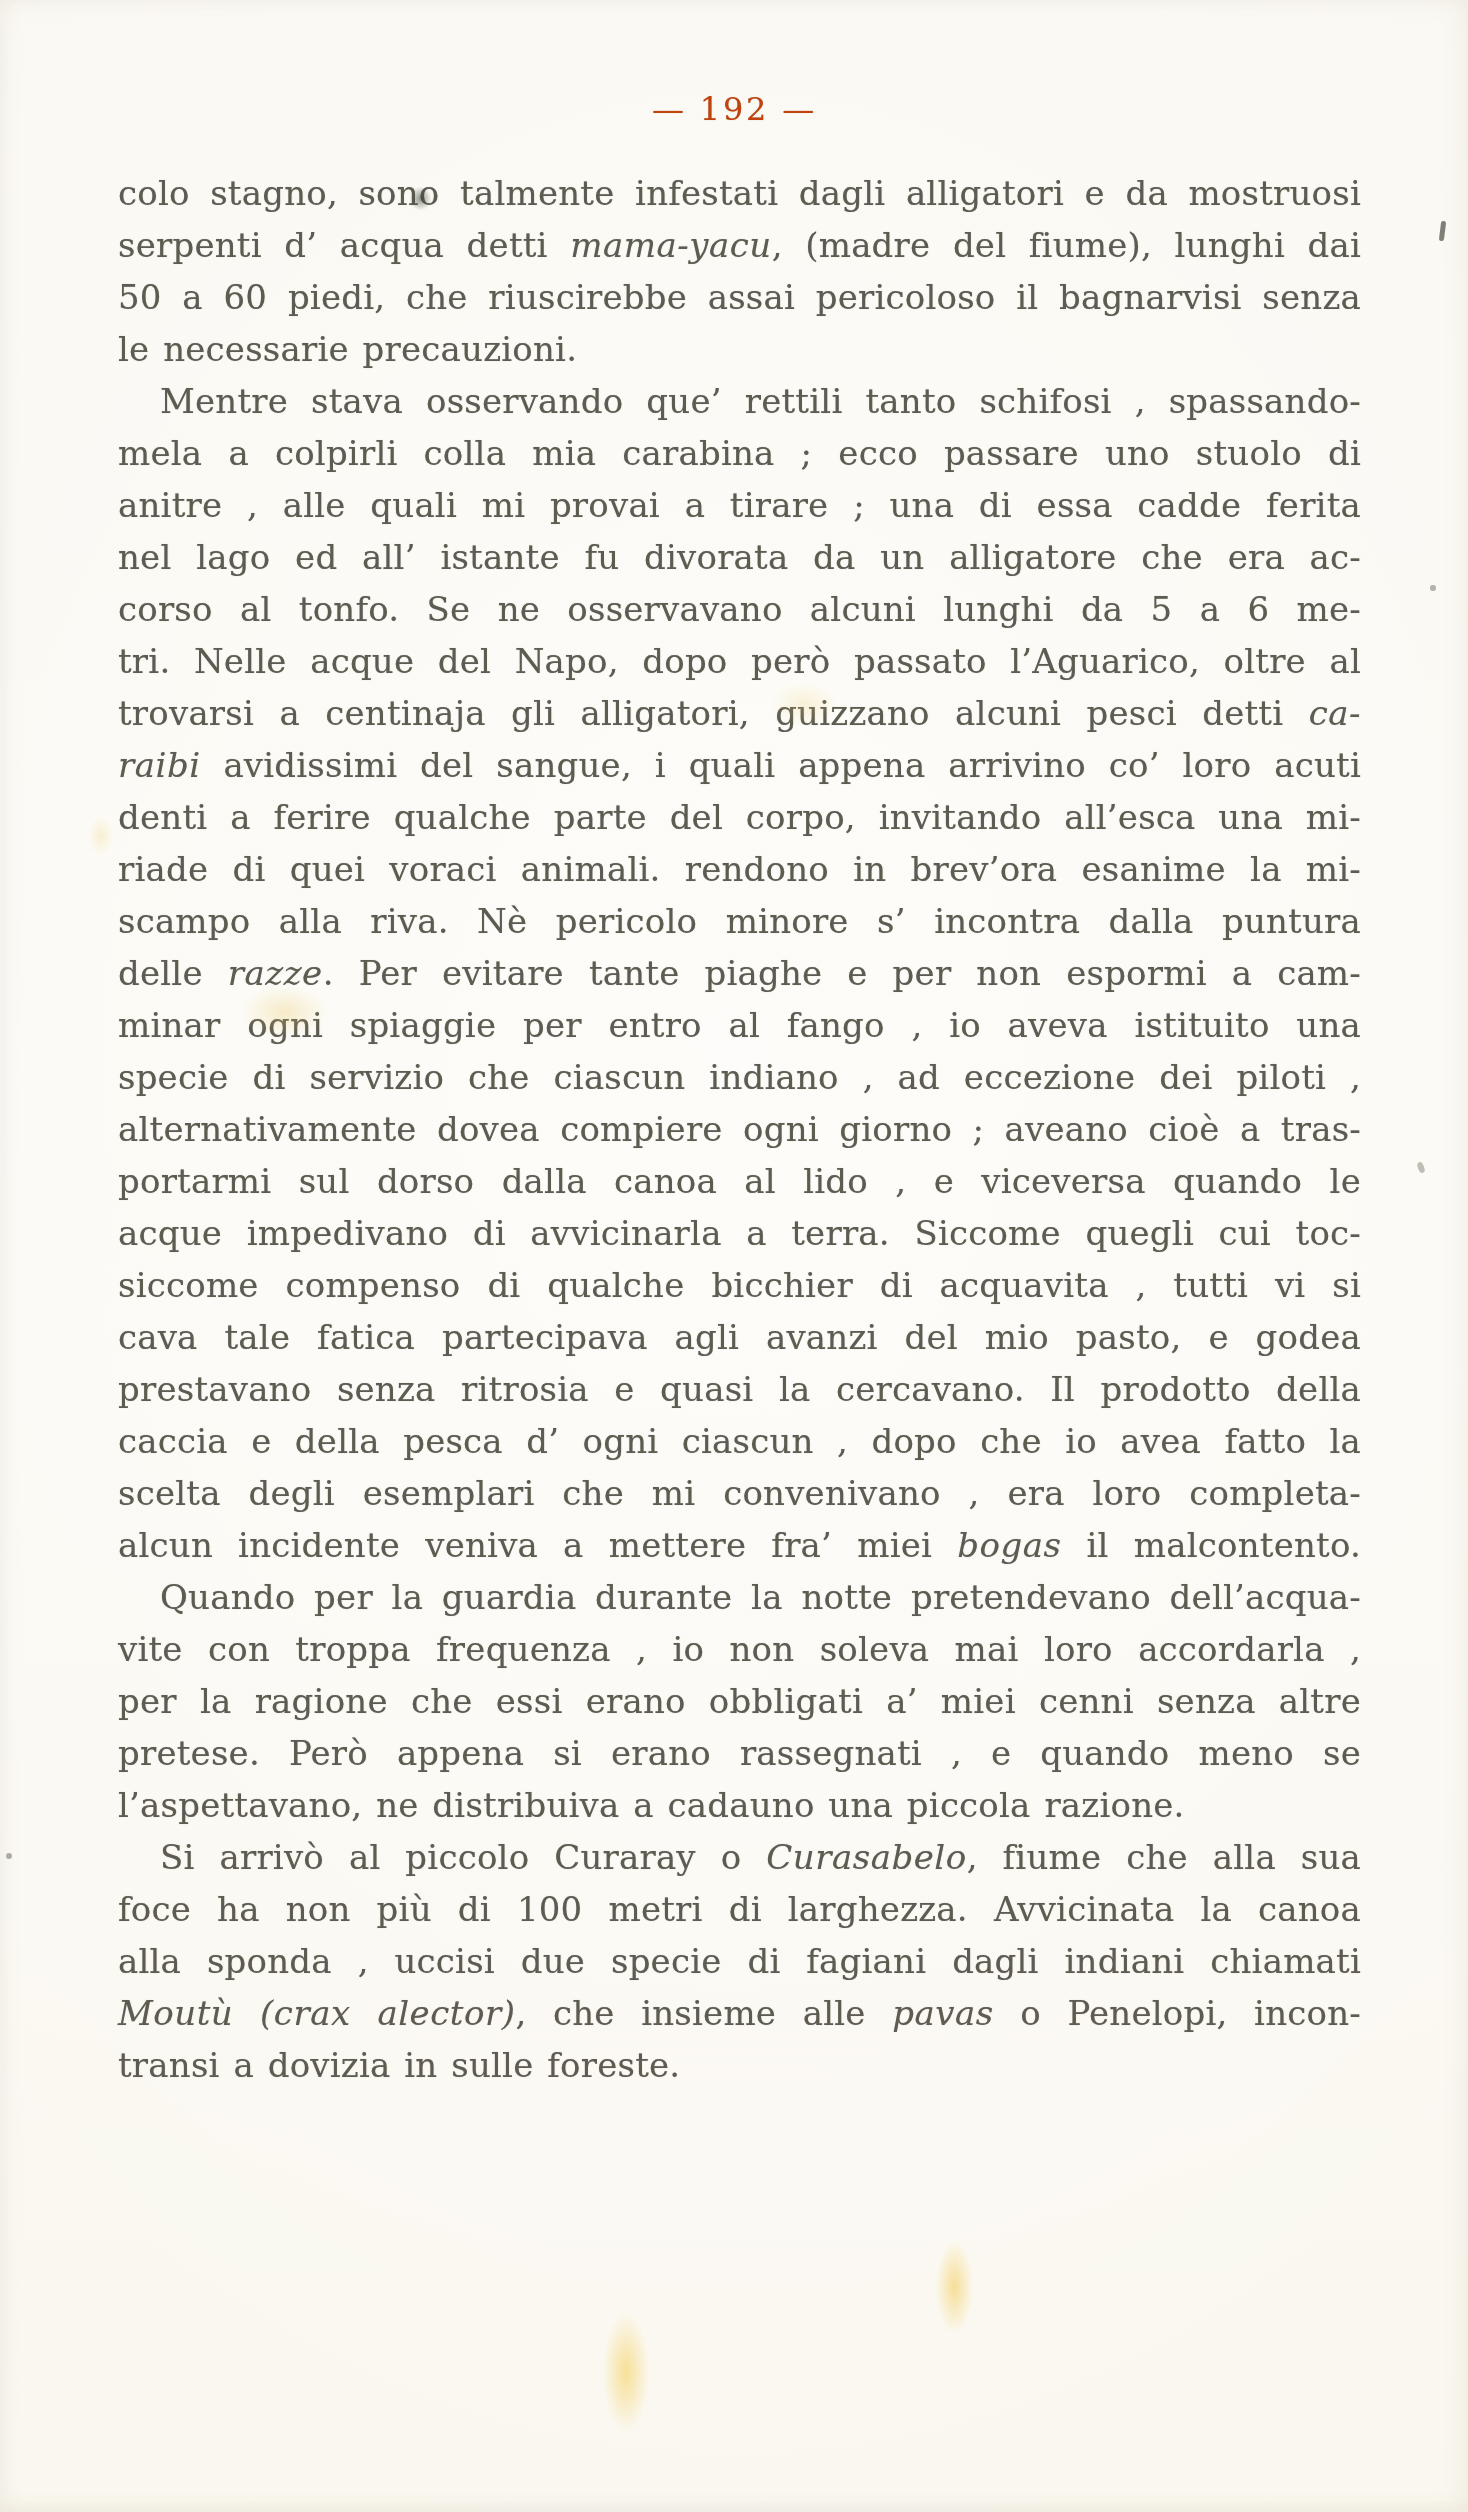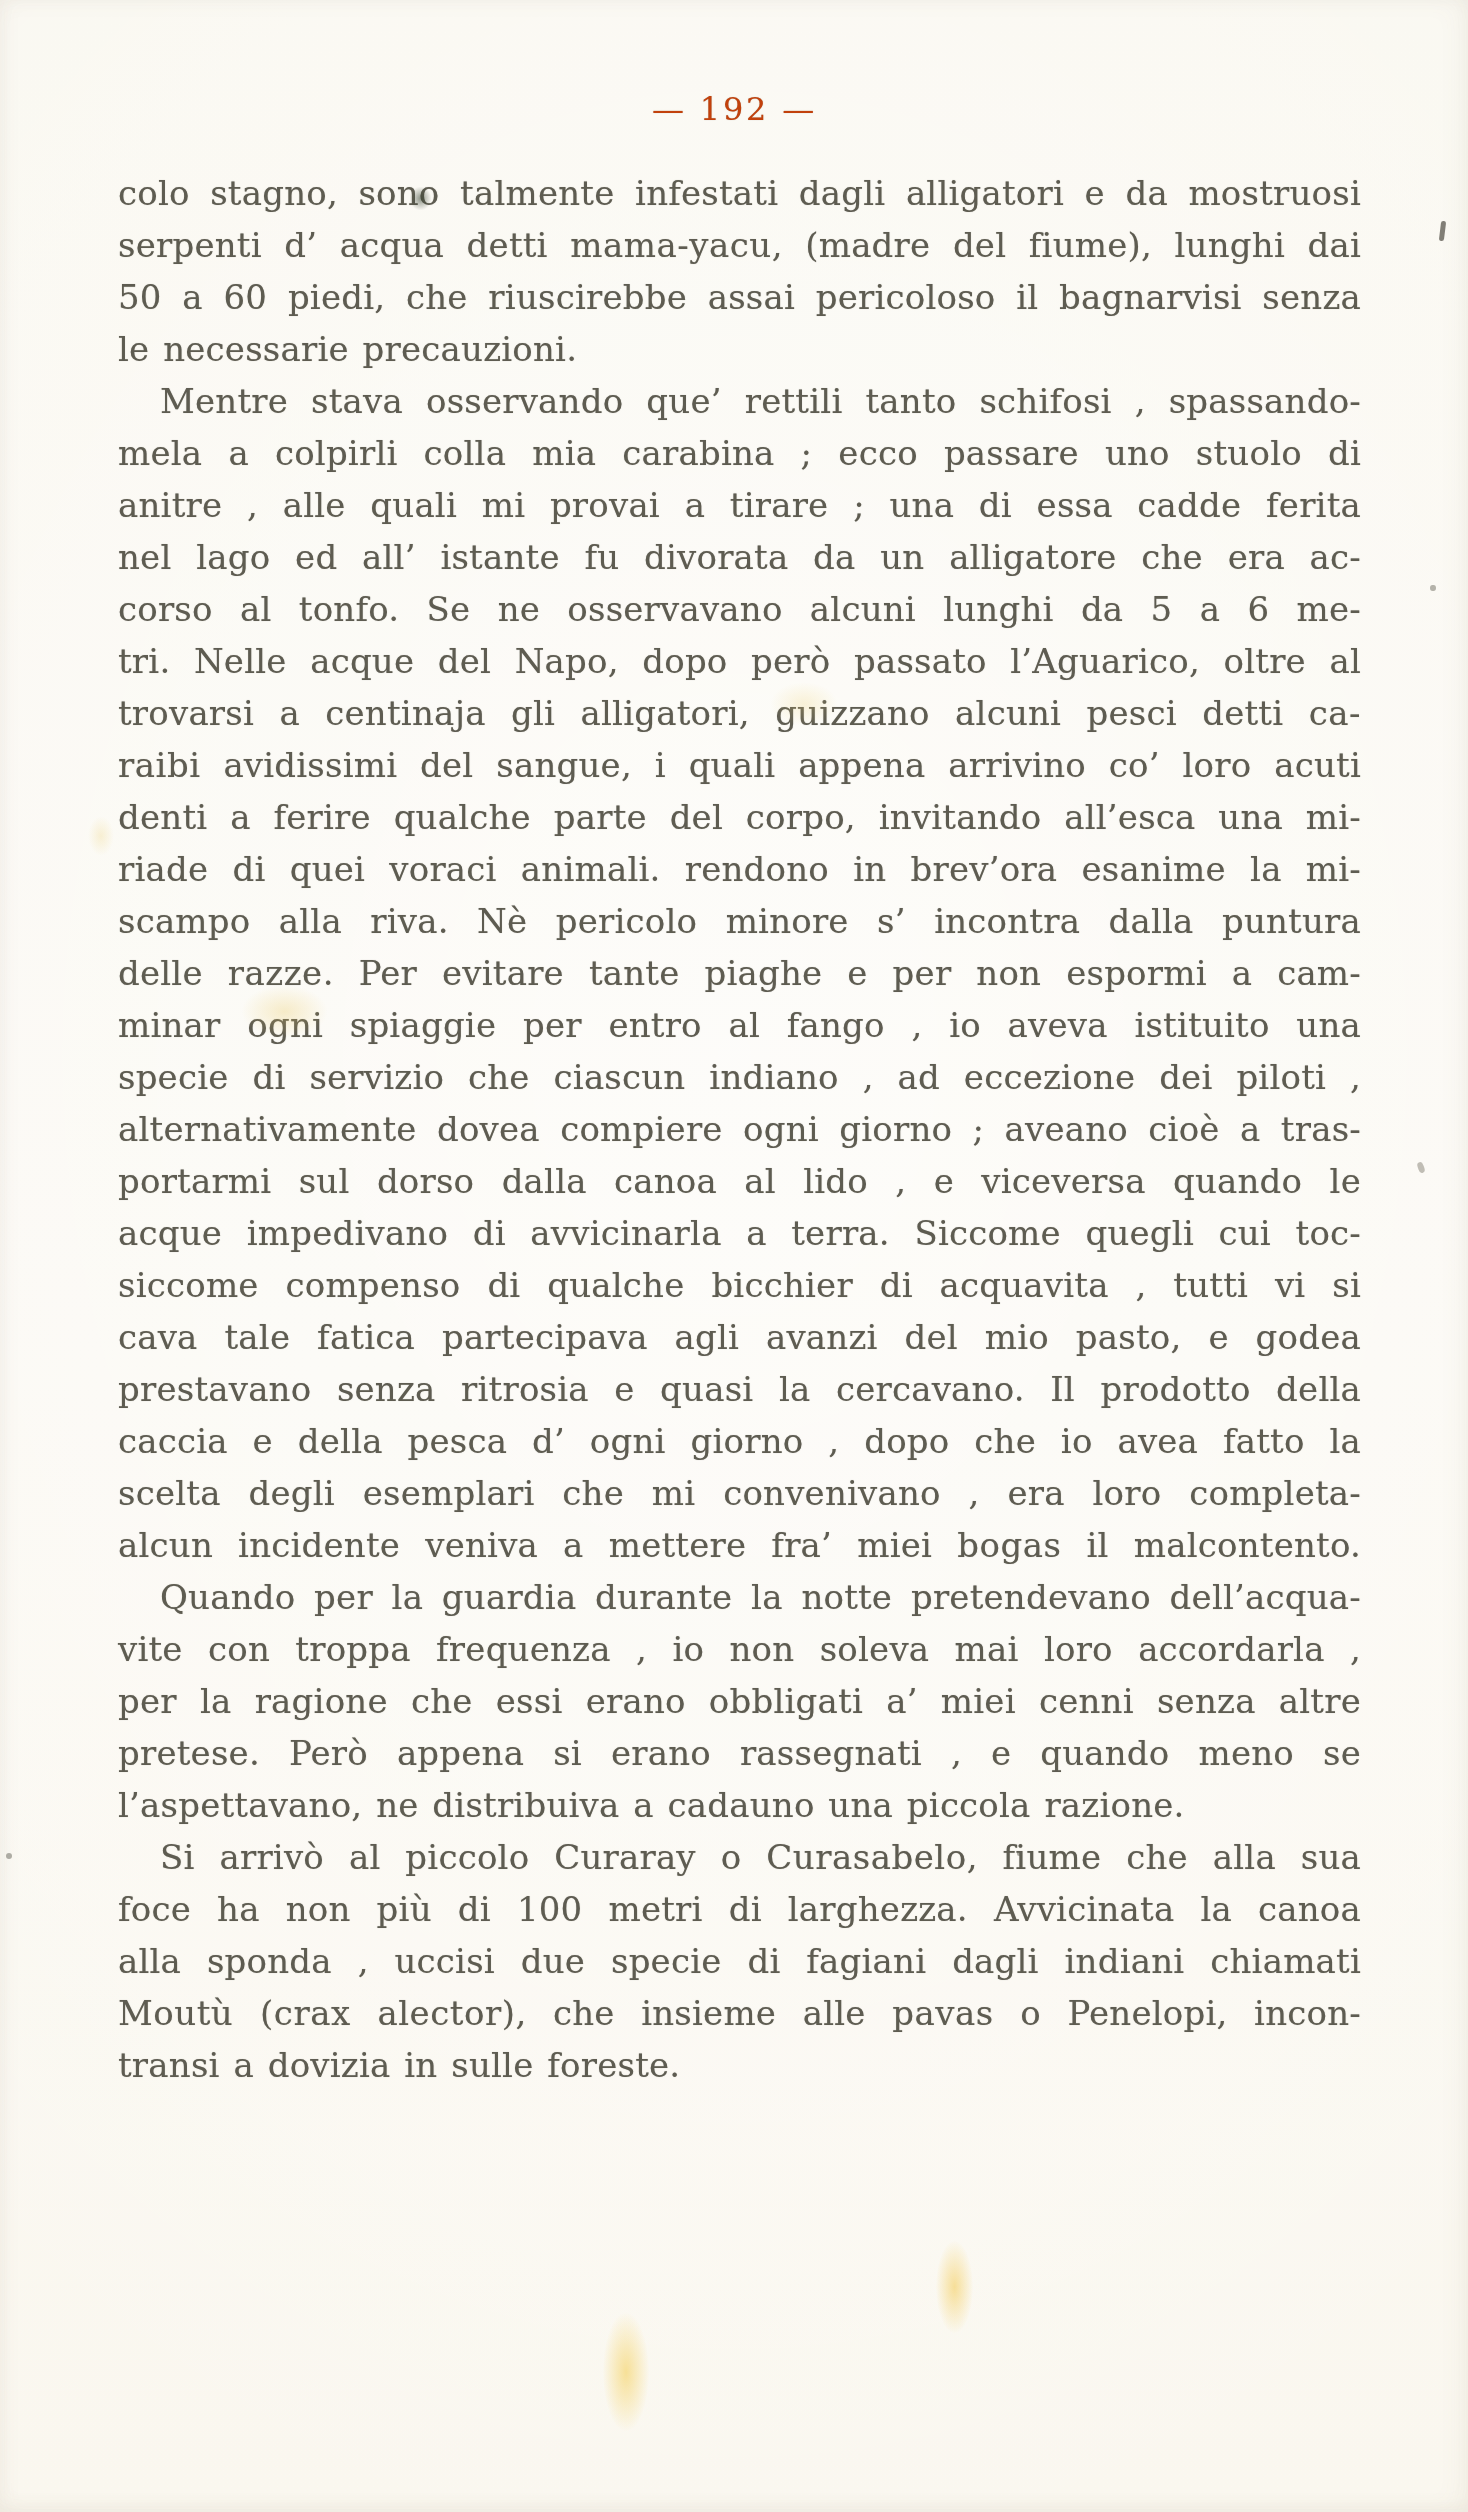--- a/index.html
+++ b/index.html
@@ -41,21 +41,21 @@
     height: 52px;
     text-align: justify;
     text-align-last: justify;
     -moz-text-align-last: justify;
     text-justify: inter-word;
     white-space: normal;
     overflow: visible;
   }
   .line.last { text-align-last: left; -moz-text-align-last: left; }
   .line.indent { text-indent: 42px; }
-  .it { letter-spacing: 0.5px; margin-top: 40px; }
+  .it { font-style: italic; letter-spacing: 0.5px; margin-top: 40px; }
 
   
   .stain { position: absolute; border-radius: 50%; pointer-events: none; }
   .stain-a { left: 241px; top: 985px; width: 87px; height: 53px;
     background: radial-gradient(ellipse at center, rgba(233,198,92,0.30), rgba(233,198,92,0) 70%); }
   .stain-b { left: 770px; top: 682px; width: 68px; height: 44px;
     background: radial-gradient(ellipse at center, rgba(236,206,110,0.24), rgba(236,206,110,0) 70%); }
   .stain-c { left: 936px; top: 2241px; width: 37px; height: 92px;
     background: radial-gradient(ellipse at center, rgba(244,205,92,0.60), rgba(244,205,92,0) 72%); }
   .stain-d { left: 603px; top: 2313px; width: 46px; height: 118px;
@@ -99,21 +99,21 @@
       <div class="line"><span class="">scampo alla riva. Nè pericolo minore s’ incontra dalla puntura</span></div>
       <div class="line"><span class="">delle </span><span class="it">razze</span><span class="">. Per evitare tante piaghe e per non espormi a cam-</span></div>
       <div class="line"><span class="">minar ogni spiaggie per entro al fango , io aveva istituito una</span></div>
       <div class="line"><span class="">specie di servizio che ciascun indiano , ad eccezione dei piloti ,</span></div>
       <div class="line"><span class="">alternativamente dovea compiere ogni giorno ; aveano cioè a tras-</span></div>
       <div class="line"><span class="">portarmi sul dorso dalla canoa al lido , e viceversa quando le</span></div>
       <div class="line"><span class="">acque impedivano di avvicinarla a terra. Siccome quegli cui toc-</span></div>
       <div class="line"><span class="">siccome compenso di qualche bicchier di acquavita , tutti vi si</span></div>
       <div class="line"><span class="">cava tale fatica partecipava agli avanzi del mio pasto, e godea</span></div>
       <div class="line"><span class="">prestavano senza ritrosia e quasi la cercavano. Il prodotto della</span></div>
-      <div class="line"><span class="">caccia e della pesca d’ ogni giorno , dopo che io avea fatto la</span></div>
+      <div class="line"><span class="">caccia e della pesca d’ ogni ciascun , dopo che io avea fatto la</span></div>
       <div class="line"><span class="">scelta degli esemplari che mi convenivano , era loro completa-</span></div>
       <div class="line"><span class="">alcun incidente veniva a mettere fra’ miei </span><span class="it">bogas</span><span class=""> il malcontento.</span></div>
     </div>
     <div class="para">
       <div class="line indent"><span class="">Quando per la guardia durante la notte pretendevano dell’acqua-</span></div>
       <div class="line"><span class="">vite con troppa frequenza , io non soleva mai loro accordarla ,</span></div>
       <div class="line"><span class="">per la ragione che essi erano obbligati a’ miei cenni senza altre</span></div>
       <div class="line"><span class="">pretese. Però appena si erano rassegnati , e quando meno se</span></div>
       <div class="line last"><span class="">l’aspettavano, ne distribuiva a cadauno una piccola razione.</span></div>
     </div>

